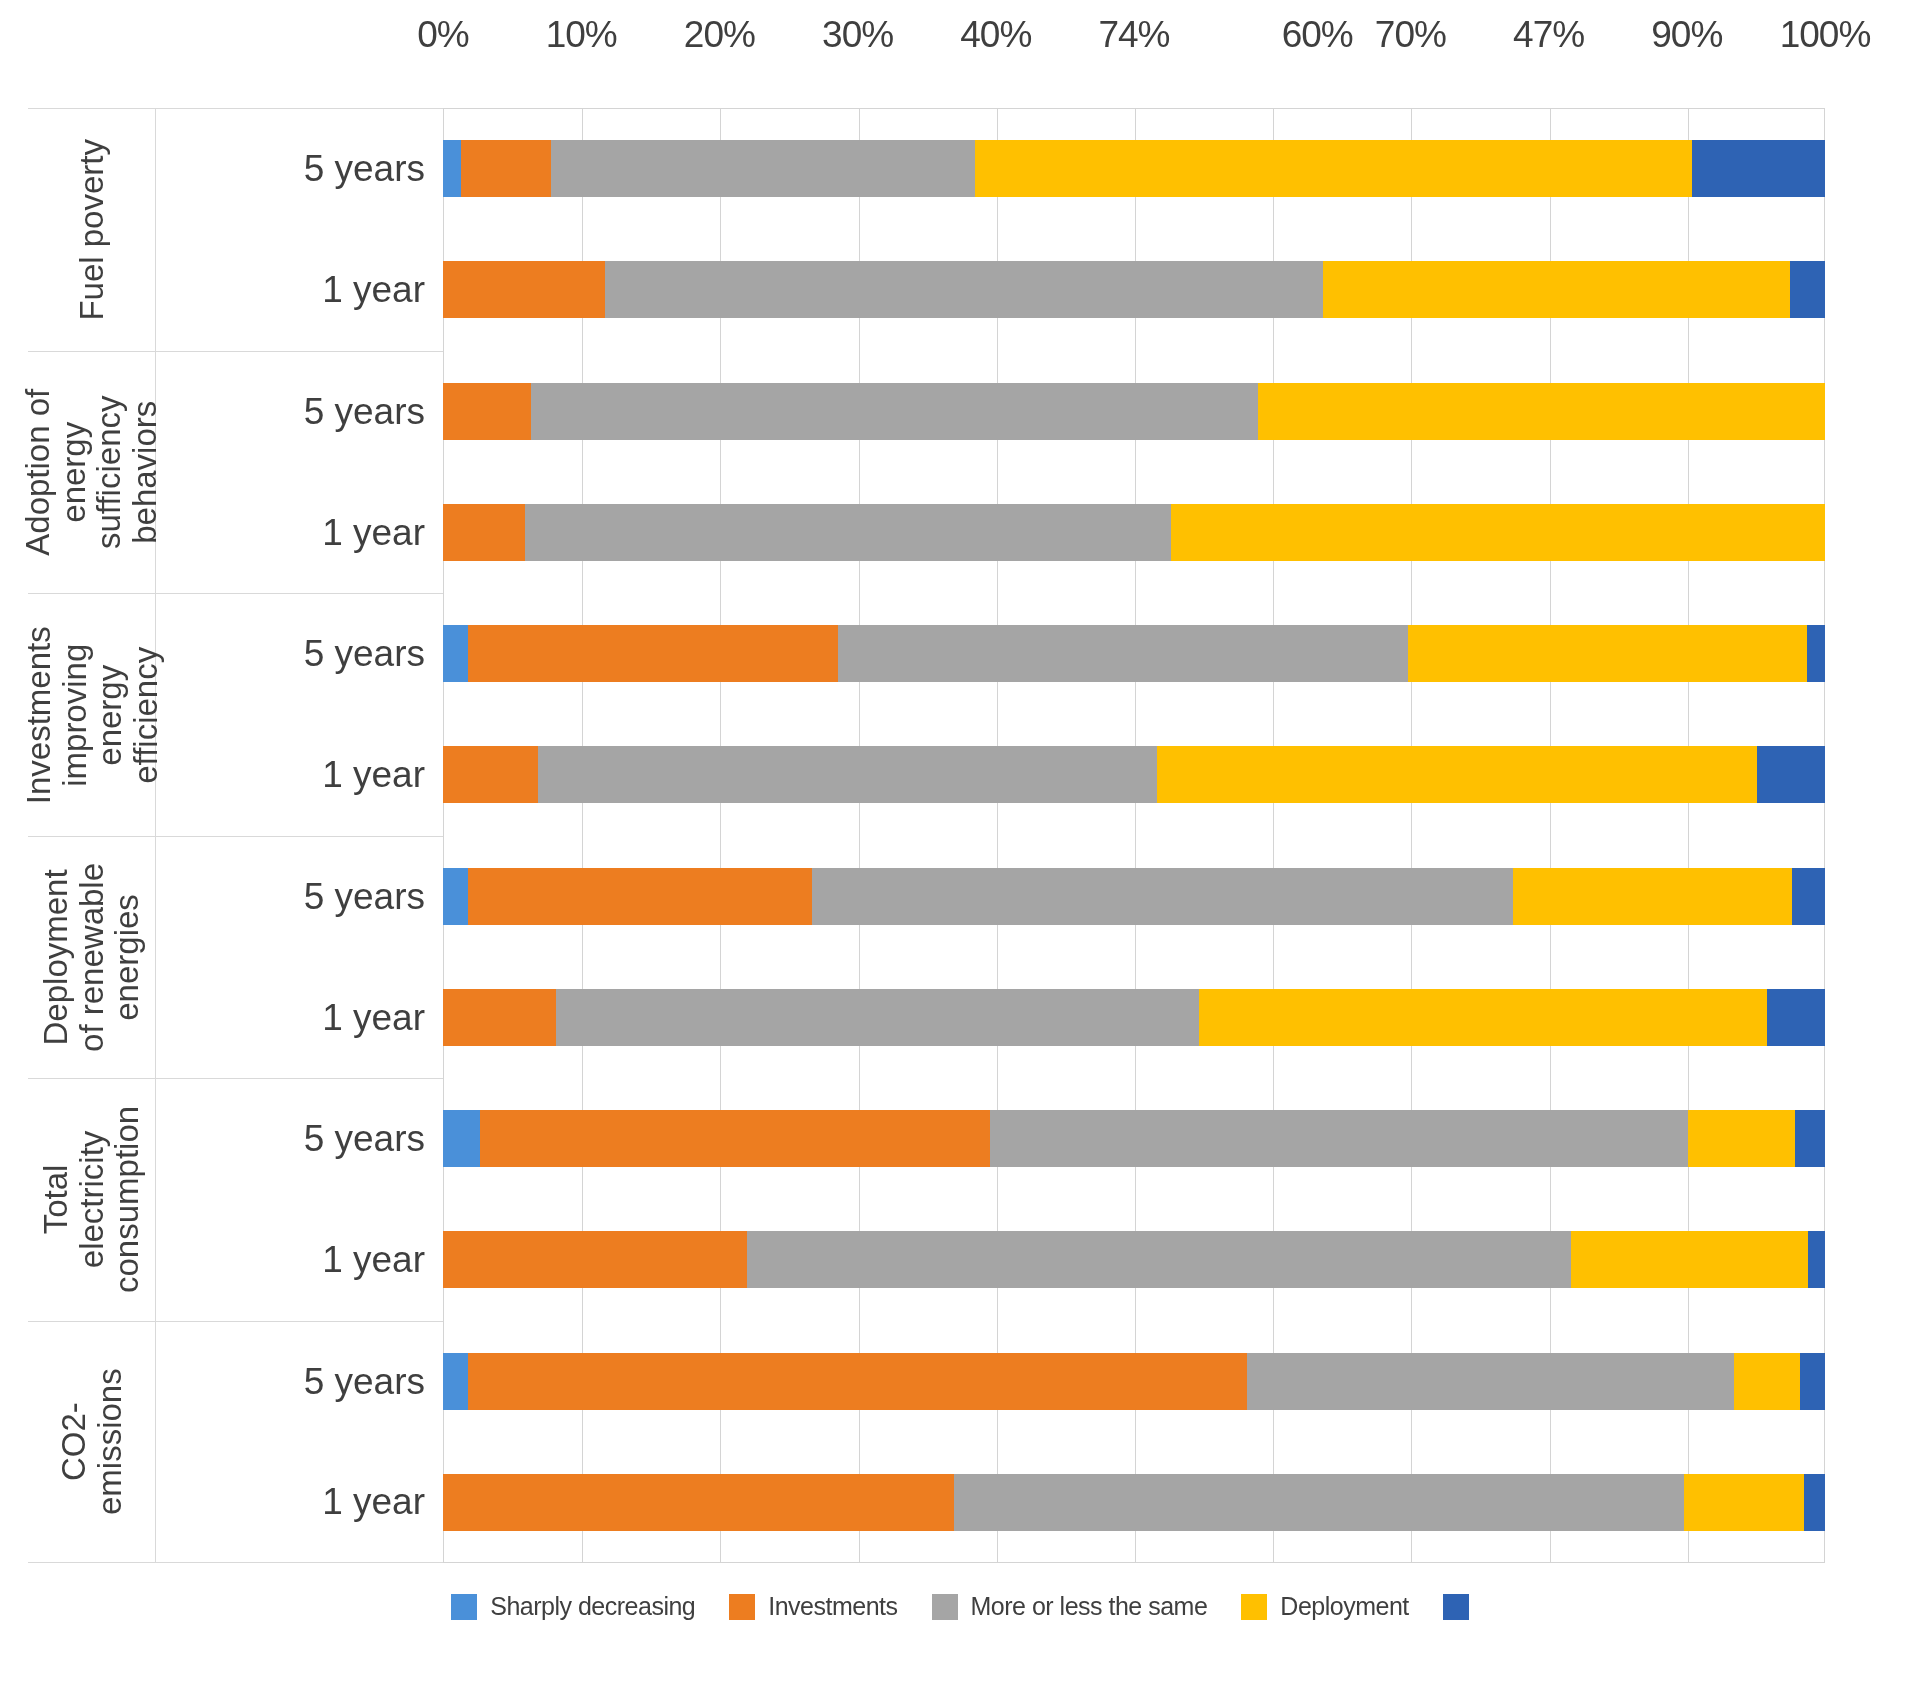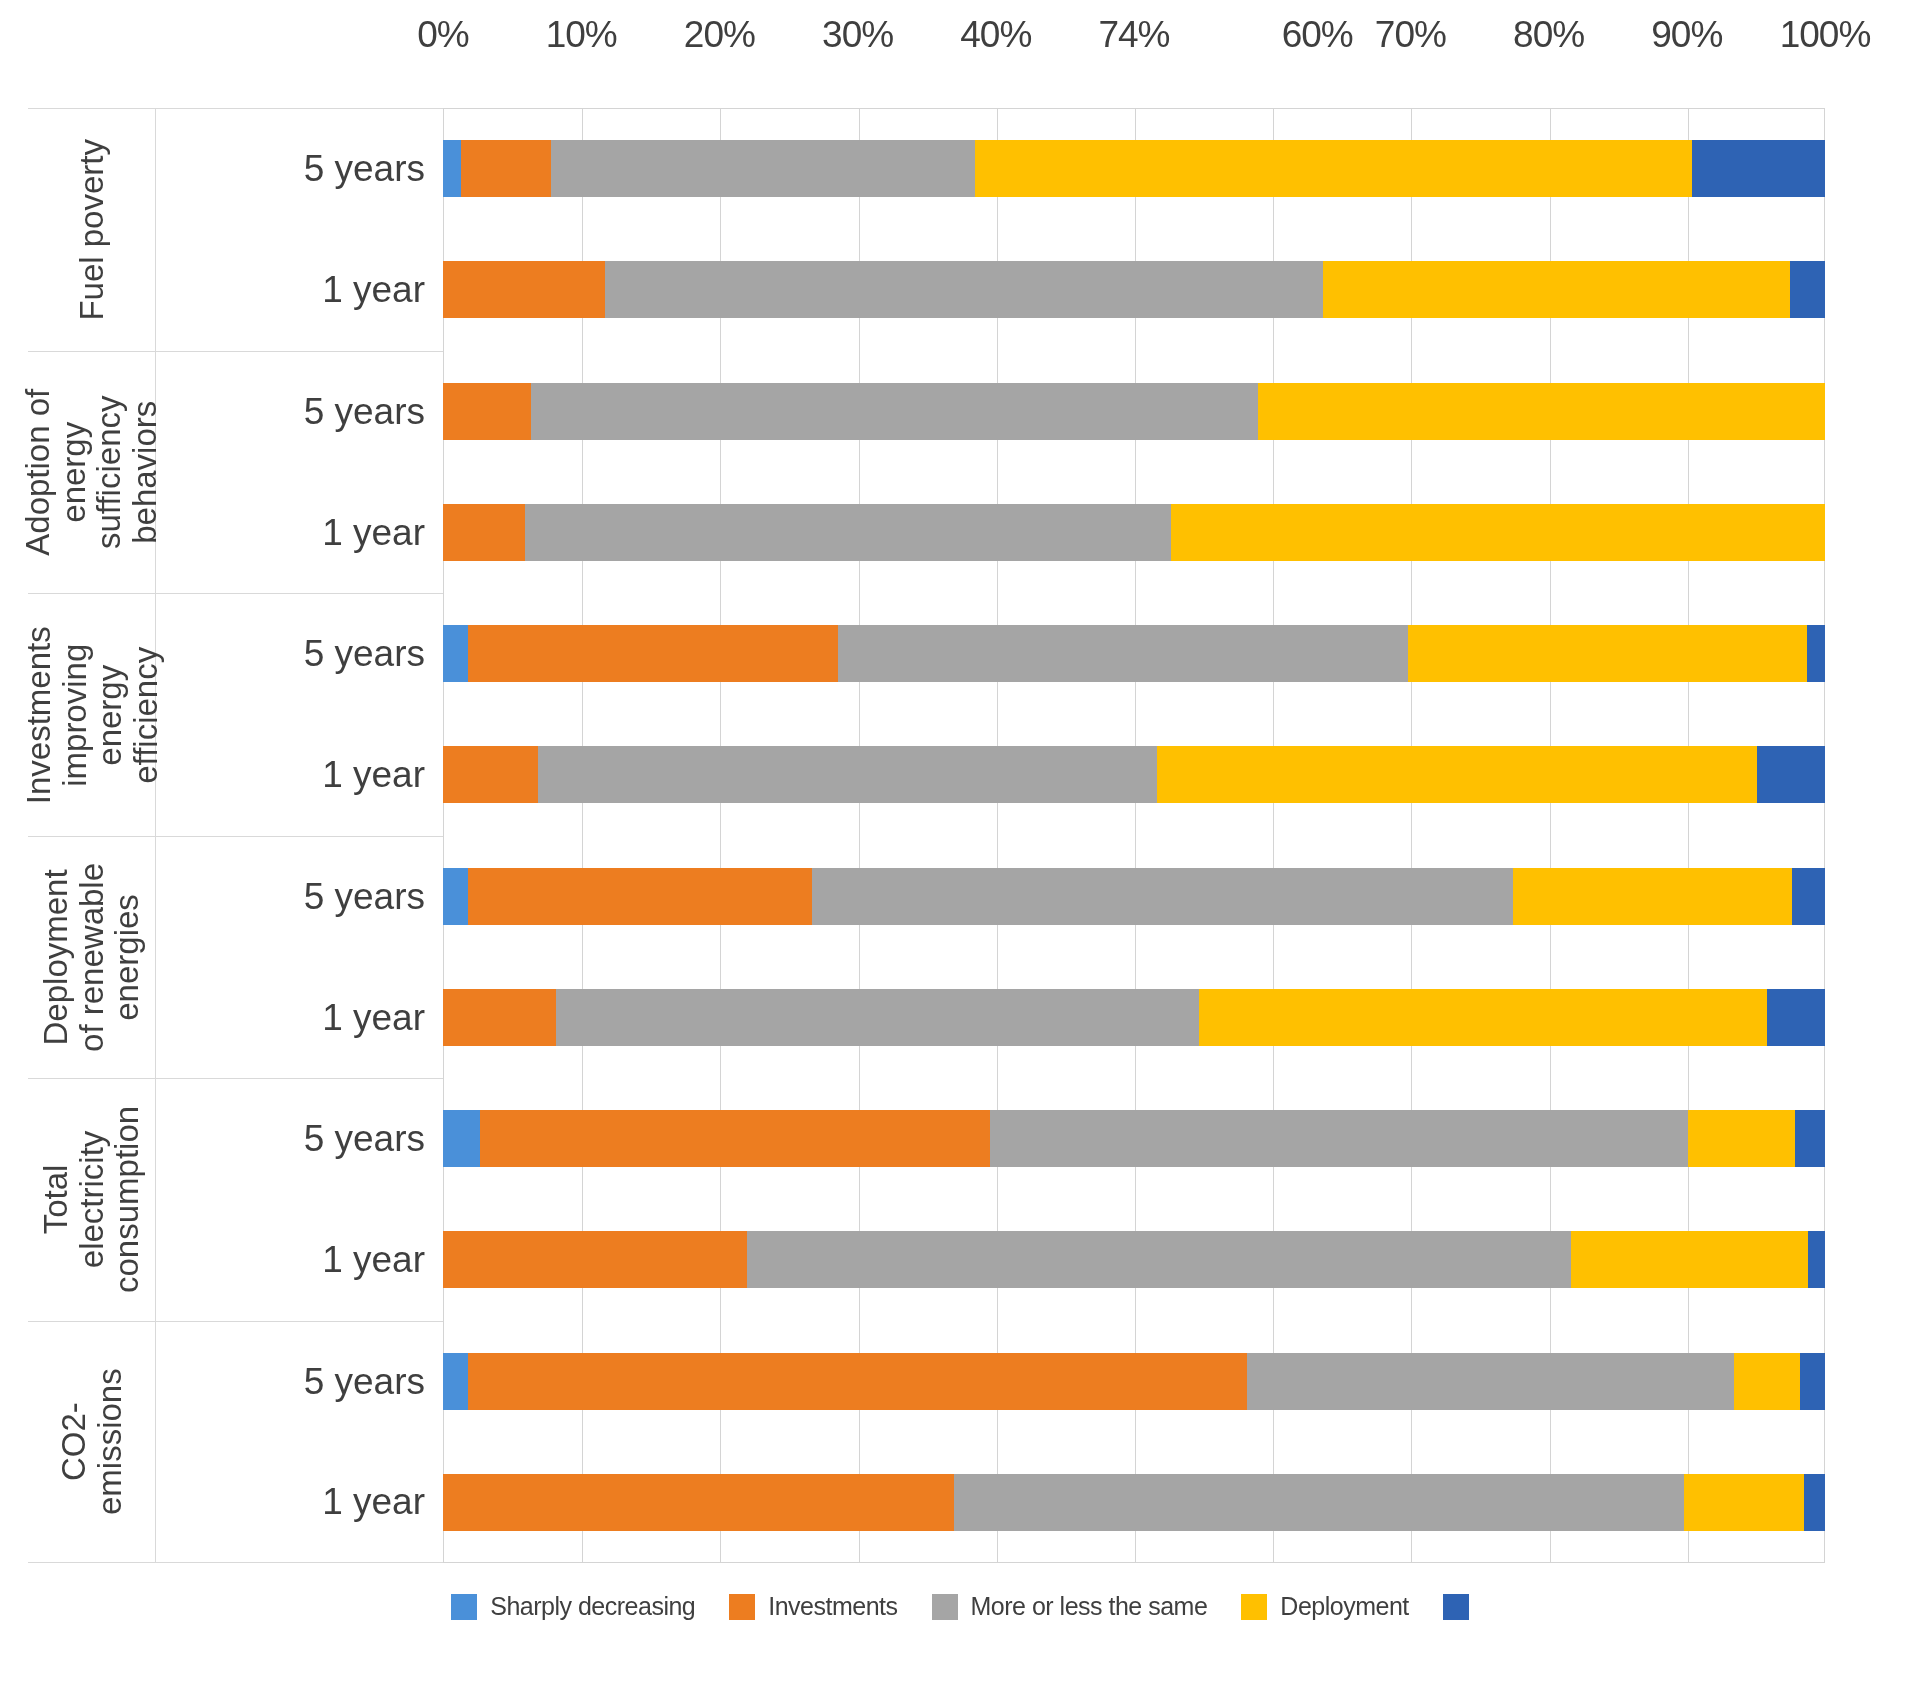--- a/index.html
+++ b/index.html
@@ -134,21 +134,21 @@
 
   <div class="axis-top" id="axisTop">
       <div class="tick" style="left: 0px;">0%</div>
       <div class="tick" style="left: 138.2px;">10%</div>
       <div class="tick" style="left: 276.4px;">20%</div>
       <div class="tick" style="left: 414.6px;">30%</div>
       <div class="tick" style="left: 552.8px;">40%</div>
       <div class="tick" style="left: 691px;">74%</div>
       <div class="tick" style="left: 829.2px; margin-left: 45px;">60%</div>
       <div class="tick" style="left: 967.4px;">70%</div>
-      <div class="tick" style="left: 1105.6px;">80%</div>
+      <div class="tick" style="left: 1105.6px;">47%</div>
       <div class="tick" style="left: 1243.8px;">90%</div>
       <div class="tick" style="left: 1382px;">100%</div>
     </div>
 
   <div class="label-table" id="labelTable">
       <div class="grp" style="top: 0px; height: 242.5px;">
         <div class="grp-inner">
           <div class="grp-title">
             <span>Fuel poverty</span>
           </div>

